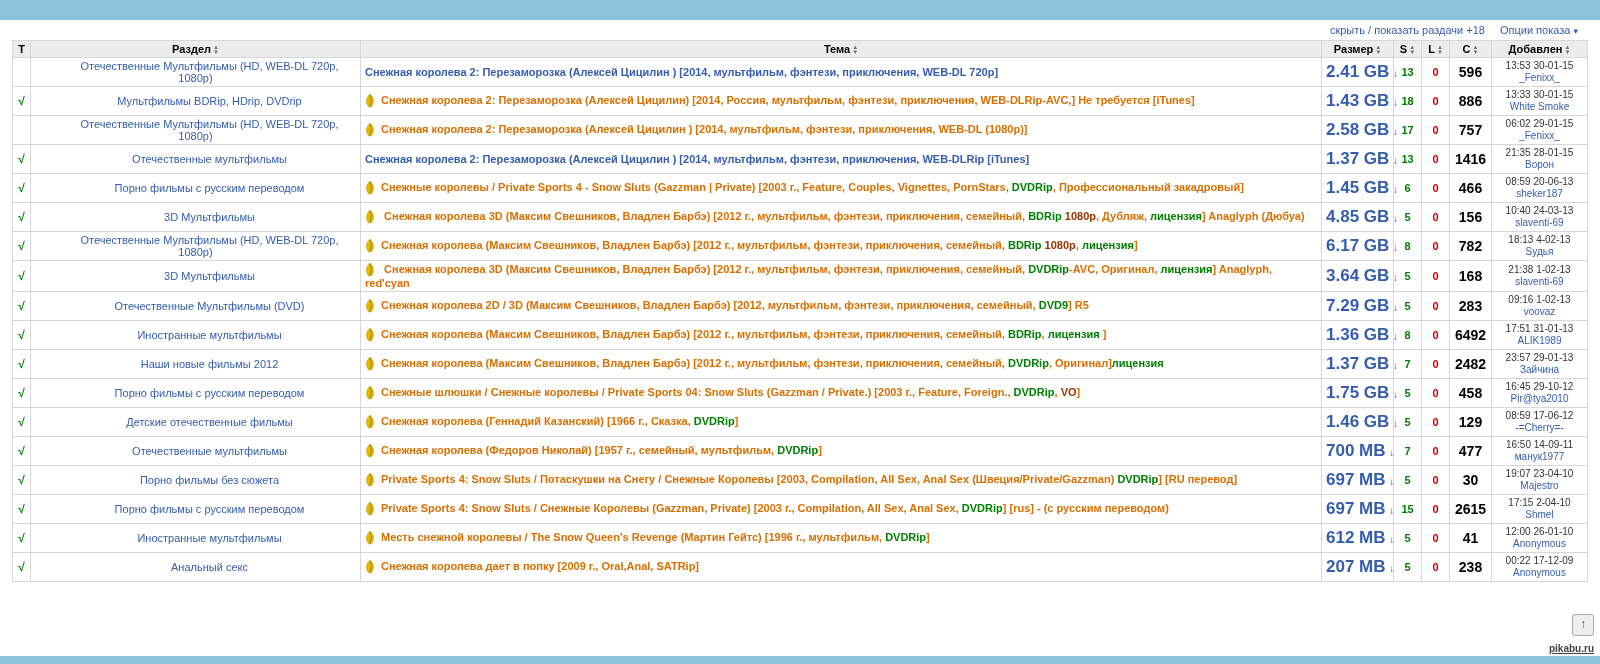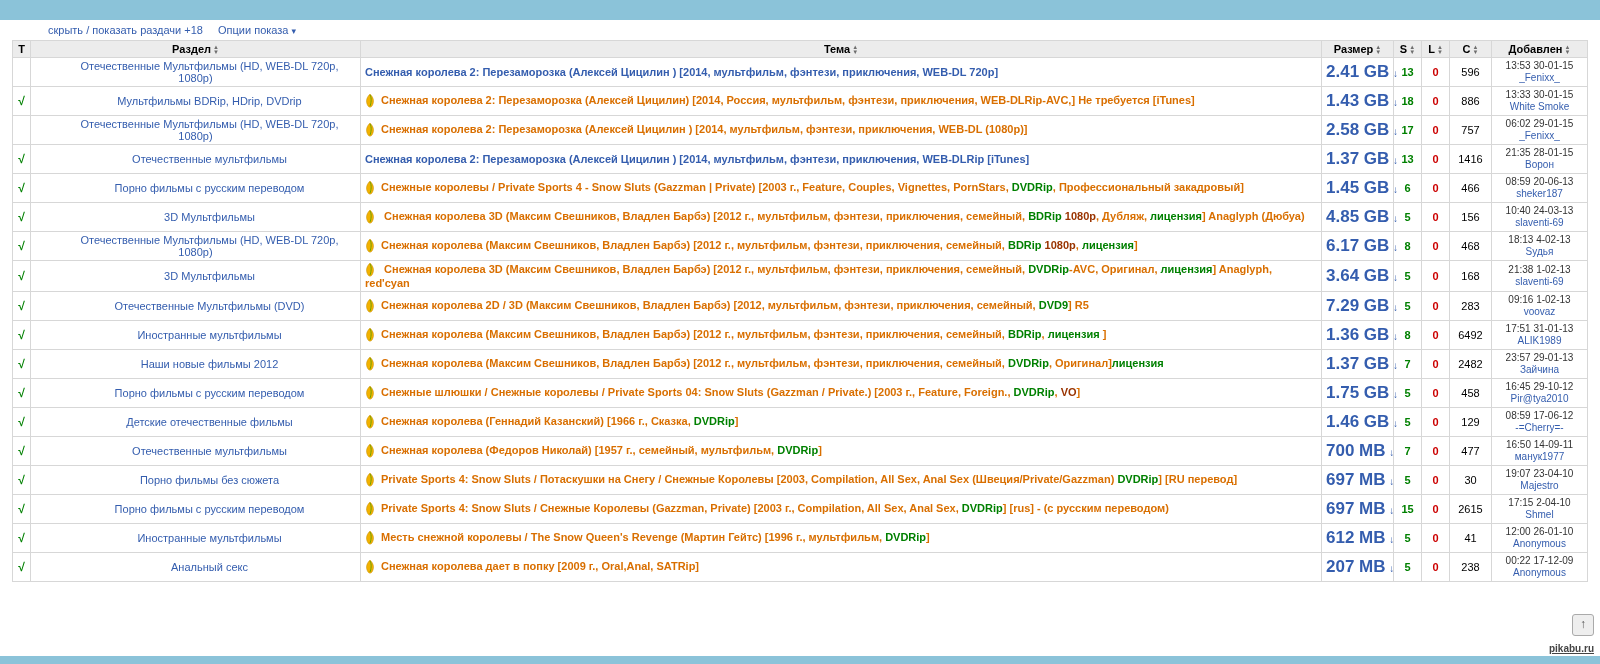--- a/index.html
+++ b/index.html
@@ -1,37 +1,37 @@
 <!DOCTYPE html>
 <html><head>
 <meta charset="utf-8">
 <style>
   * { box-sizing: border-box; margin: 0; padding: 0; }
   html, body { width: 1600px; height: 664px; font-family: Verdana, Arial, sans-serif; font-size: 11px; background: #fff; overflow: hidden; }
   .bluebar { width: 100%; height: 20px; background: #8bc3d9; }
-  .top-links { text-align: left; padding: 4px 30px 4px 0; font-size: 11px; margin-left: 36px; }
+  .top-links { text-align: right; padding: 4px 22px 4px 0; font-size: 11px; margin-left: 36px; }
   .top-links a { color: #345DAE; text-decoration: none; margin-left: 12px; cursor:pointer; }
   table.main { width: 1576px; margin: 0 auto 4px; border-collapse: collapse; table-layout: fixed; }
   table.main th, table.main td { border: 1px solid #d7d7d7; padding: 2px 4px; vertical-align: middle; }
   table.main th { background: #ececec; font-weight: bold; font-size: 11px; text-align: center; cursor: pointer; white-space: nowrap; }
   th .sortarrows { font-size: 6px; color: #6e6e6e; display: inline-block; line-height: 5px; vertical-align: middle; margin-left: 2px; }
   td.cat { text-align: center; }
   td.cat a { color: #345DAE; text-decoration: none; font-size: 11px; margin-left: 28px; }
   td.topic { font-size: 11px; font-weight: bold; color: #333; padding-left: 8px; }
   td.topic a { text-decoration: none; }
   .t-blue { color: #345DAE; }
   .t-orange { color: #D96F00; }
   .t-green { color: #008000; }
   .t-darkred { color: #993300; }
   td.size { text-align: right; white-space: nowrap; }
   td.size a { color: #345DAE; text-decoration: none; font-weight: bold; font-size: 17px; }
   td.size .dlarrow { color: #345DAE; font-size: 10px; margin-left: 1px; }
   td.s { text-align: center; color: #008000; font-weight: bold; font-size: 11px; }
   td.l { text-align: center; color: #CC0000; font-weight: bold; font-size: 11px; }
-  td.c { text-align: center; font-size: 11px; }
+  td.c { text-align: center; font-size: 14px; font-weight: bold; }
   td.added { text-align: center; font-size: 10px; line-height: 12px; color: #333; }
   td.added a { color: #345DAE; text-decoration: none; display: block; }
   td.chk { text-align: center; color: #008000; font-size: 12px; font-weight: bold; }
   .seed-icon { display: inline-block; width: 10px; height: 14px; margin-right: 6px; vertical-align: middle; }
   .seed-icon svg { display: block; width: 10px; height: 14px; }
   .footer { position: absolute; bottom: 0; left: 0; width: 1600px; }
   .bluebar-bottom { width: 100%; height: 8px; background: #8bc3d9; }
   .pikabu { position: absolute; right: 6px; bottom: 10px; font-size: 10px; color: #444; font-weight: bold; text-decoration: underline; }
   .scroll-up { position: absolute; right: 6px; bottom: 28px; width: 22px; height: 22px; border: 1px solid #aaa; border-radius: 3px; background: #eee; text-align: center; line-height: 19px; font-size: 12px; cursor: pointer; color: #555; }
 </style>
@@ -147,21 +147,21 @@
       <tr>
         <td class="chk">√</td>
         <td class="cat"><a>Отечественные Мультфильмы (HD, WEB-DL 720p, 1080p)</a></td>
         <td class="topic"><span class="seed-icon"><svg viewBox="0 0 10 14">
               <path d="M5 0 C 8 3 10 7 7 12 C 6 13.5 4 13.5 3 12 C 0 7 2 3 5 0 Z" fill="#f2b200" stroke="#c28800" stroke-width="0.5"></path>
               <path d="M5 1 C 7 4 6 10 5 12" fill="none" stroke="#6aa300" stroke-width="1"></path>
             </svg></span><a class="t-orange">Снежная королева (Максим Свешников, Владлен Барбэ) [2012 г., мультфильм, фэнтези, приключения, семейный, <span class="t-green">BDRip</span> <span class="t-darkred">1080p</span>, <span class="t-green">лицензия</span>]</a></td>
         <td class="size"><a>6.17 GB</a><span class="dlarrow"> ↓</span></td>
         <td class="s">8</td>
         <td class="l">0</td>
-        <td class="c">468</td>
+        <td class="c">782</td>
         <td class="added"><span>18:13 4-02-13</span><a>Sудья</a></td>
       </tr>
       <tr>
         <td class="chk">√</td>
         <td class="cat"><a>3D Мультфильмы</a></td>
         <td class="topic"><span class="seed-icon"><svg viewBox="0 0 10 14">
               <path d="M5 0 C 8 3 10 7 7 12 C 6 13.5 4 13.5 3 12 C 0 7 2 3 5 0 Z" fill="#f2b200" stroke="#c28800" stroke-width="0.5"></path>
               <path d="M5 1 C 7 4 6 10 5 12" fill="none" stroke="#6aa300" stroke-width="1"></path>
             </svg></span>&nbsp;<a class="t-orange">Снежная королева 3D (Максим Свешников, Владлен Барбэ) [2012 г., мультфильм, фэнтези, приключения, семейный, <span class="t-green">DVDRip</span>-AVC, Оригинал, <span class="t-green">лицензия</span>] Anaglyph, red'cyan</a></td>
         <td class="size"><a>3.64 GB</a><span class="dlarrow"> ↓</span></td>

